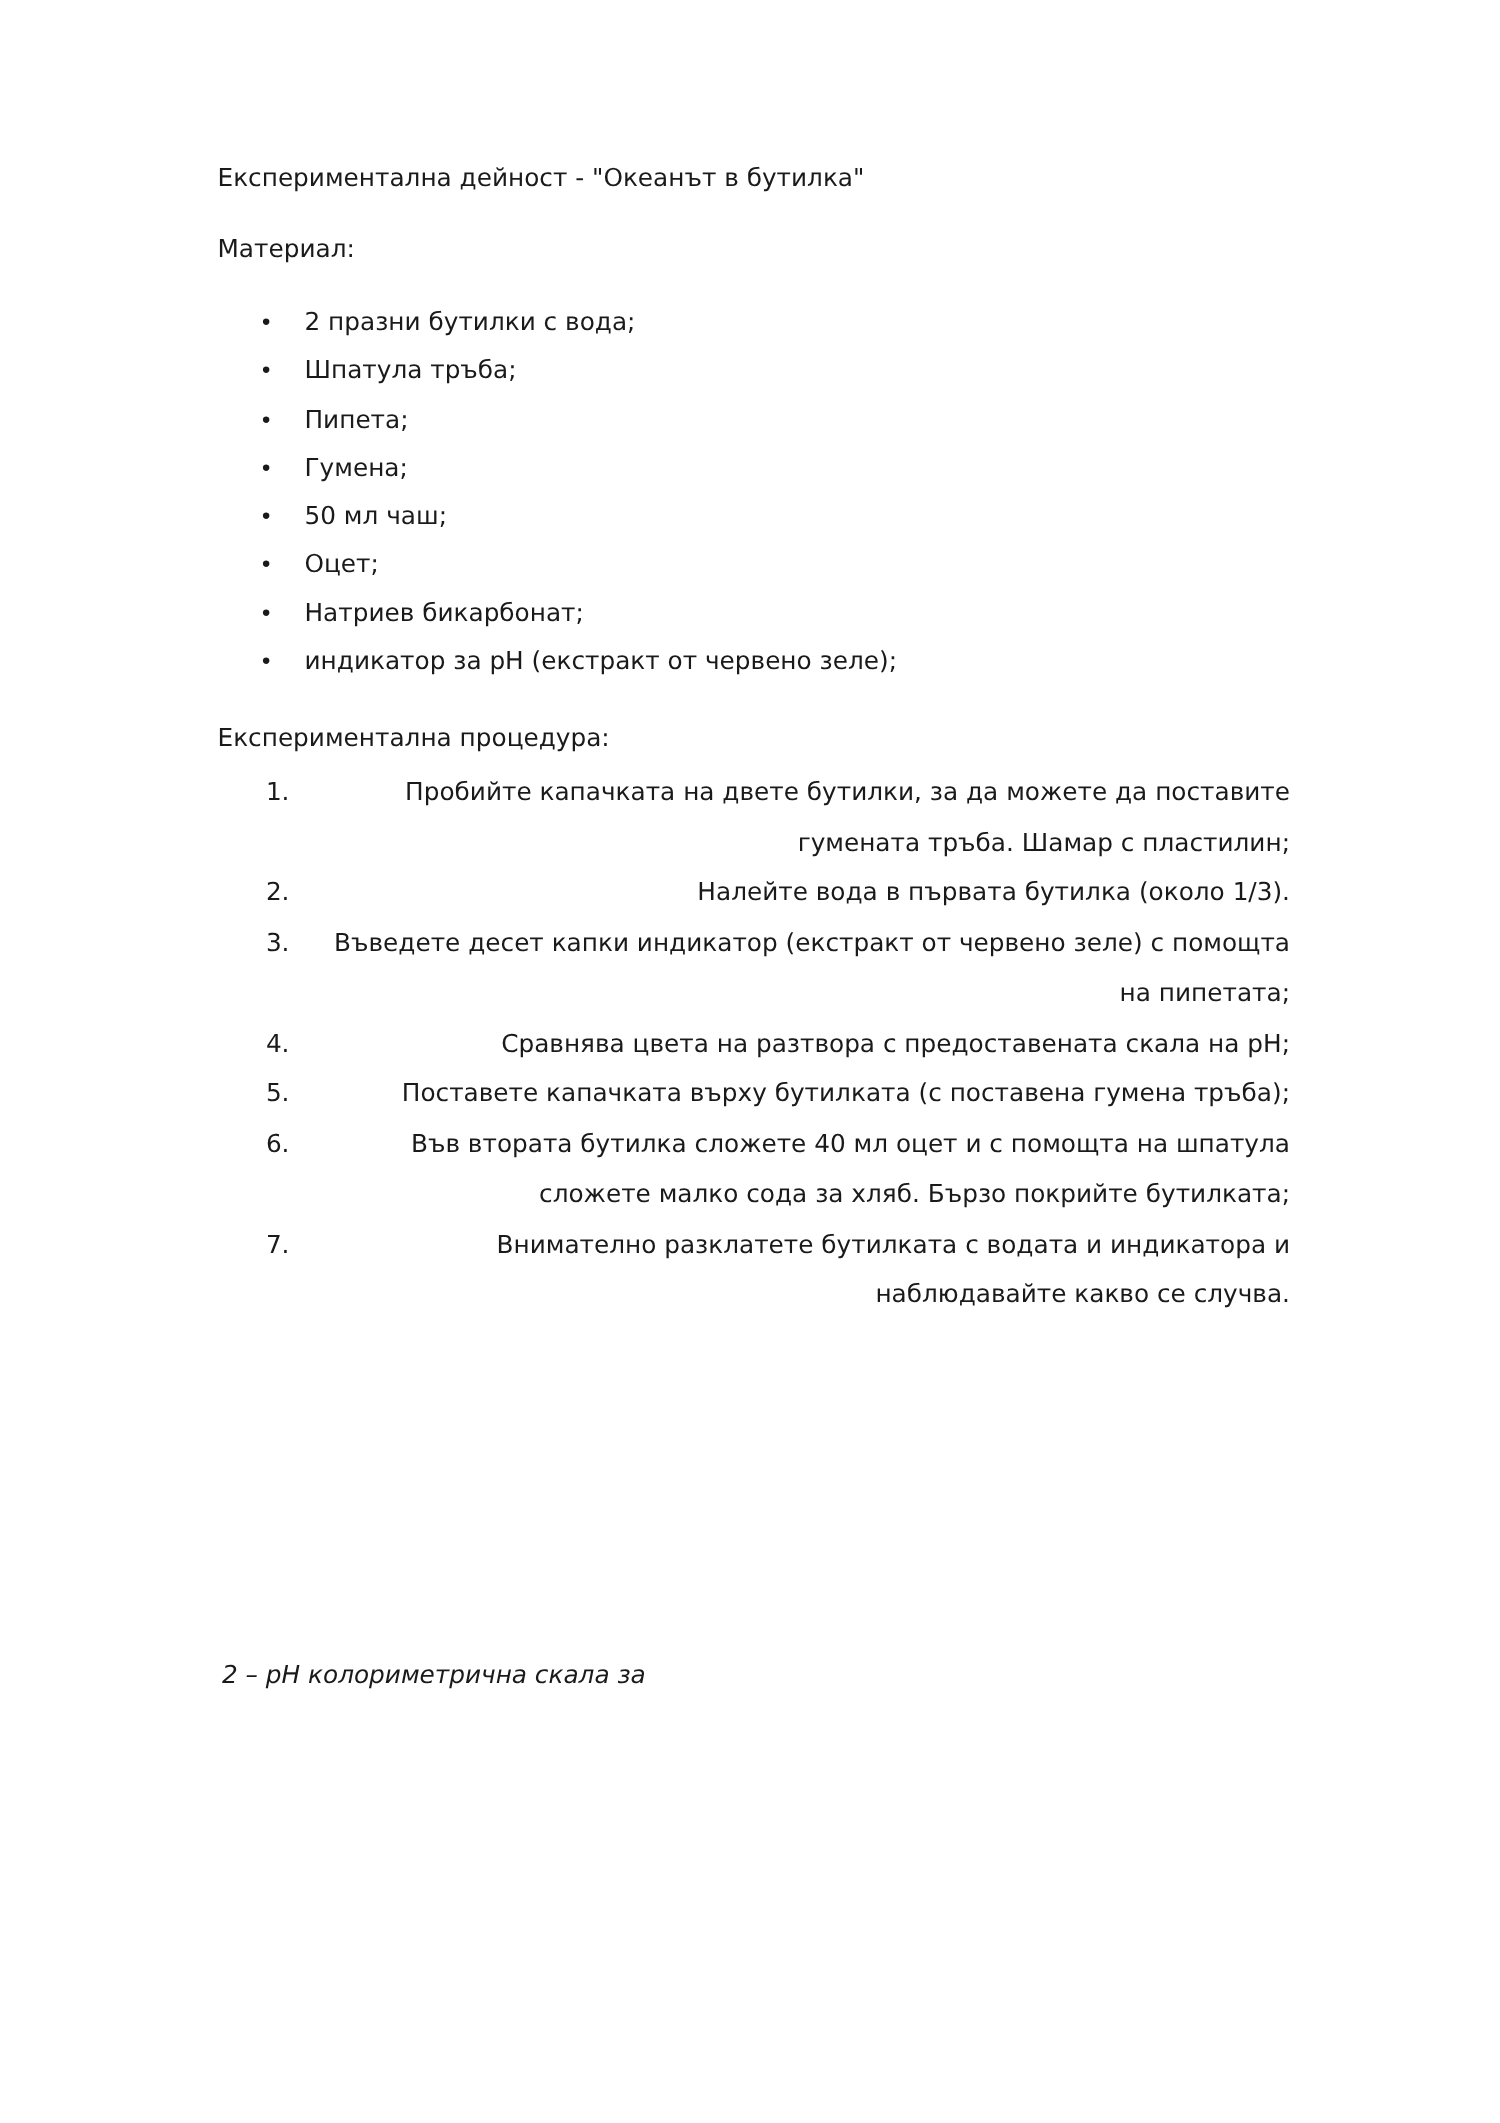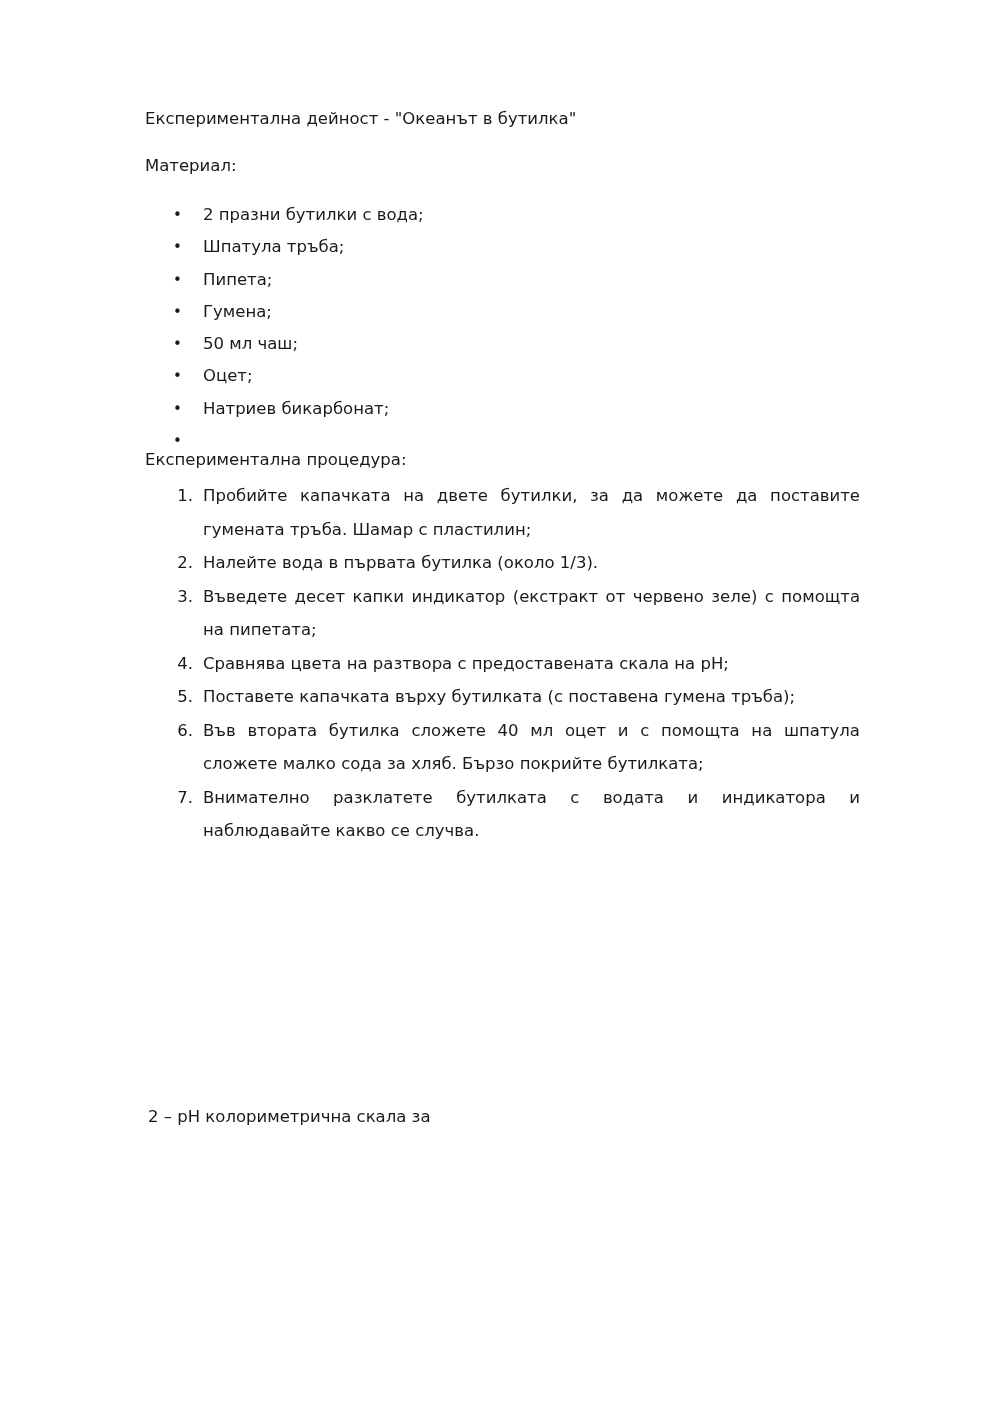--- a/index.html
+++ b/index.html
@@ -90,31 +90,33 @@
     text-align: right;
     font-size: 16.5px;
     line-height: 33.5px;
   }
   ol.procedure > li.nojustify {
     text-align: left;
   }
   
   ol.procedure > li > .txt {
     display: block;
+    text-align: right;
   }
 
   
   .caption {
     position: absolute;
     left: 148px;
     top: 1106px;
     font-size: 16.5px;
     line-height: 22px;
     white-space: nowrap;
     color: #1a1a1a;
+    font-style: italic;
   }
 </style>
 </head>
 <body>
 
 <div class="page">
   <div class="content">
 
     <p class="para para-title">Експериментална дейност - "Океанът в бутилка"</p>
 
@@ -144,20 +146,21 @@
       <li>
         <span class="bullet">•</span>
         <span>Оцет;</span>
       </li>
       <li>
         <span class="bullet">•</span>
         <span>Натриев бикарбонат;</span>
       </li>
       <li>
         <span class="bullet">•</span>
+        <span>индикатор за pH (екстракт от червено зеле);</span>
       </li>
     </ul>
 
     <p class="para para-procedure">Експериментална процедура:</p>
 
     <ol class="procedure">
       <li>
         <span class="num">1.</span>
         <span class="txt">Пробийте капачката на двете бутилки, за да можете да поставите гумената тръба. Шамар с пластилин;</span>
       </li>

